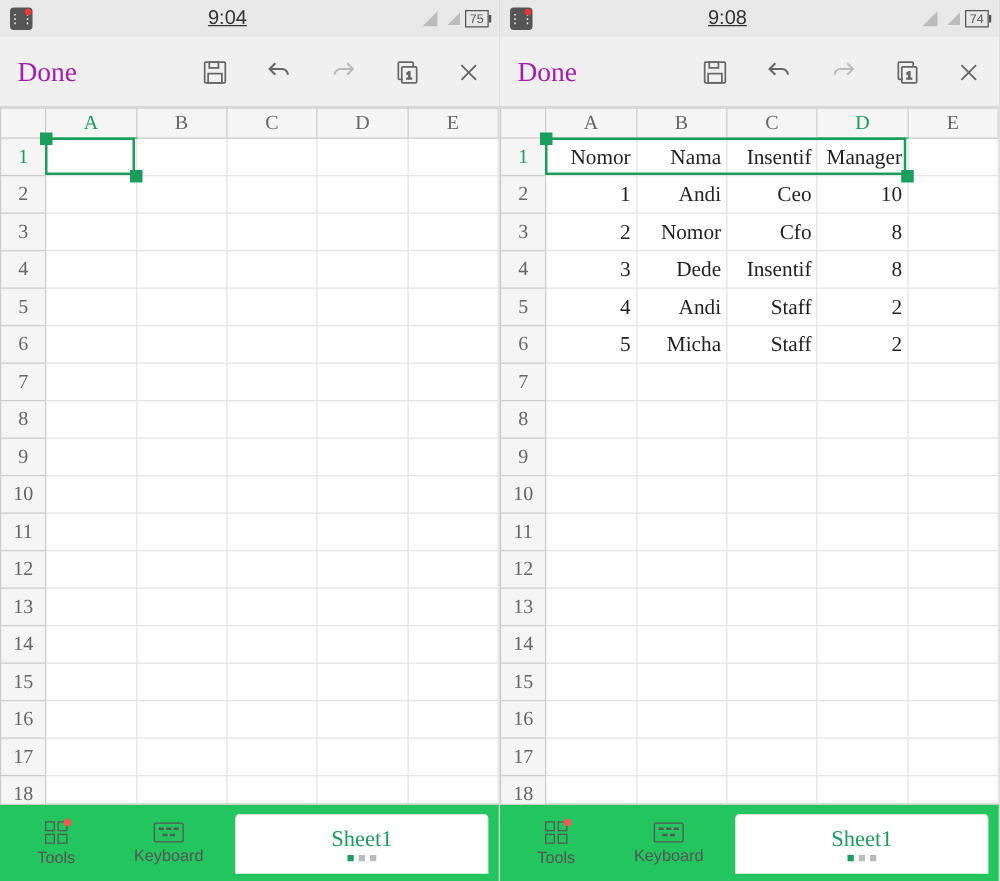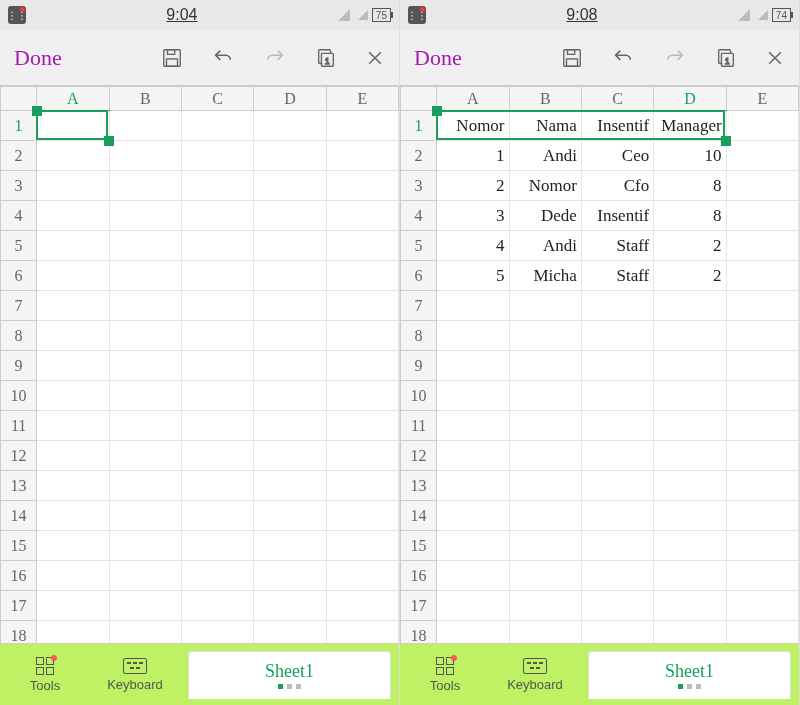--- a/index.html
+++ b/index.html
@@ -93,21 +93,21 @@
   }
   .sel-handle {
     position:absolute;
     width:10px;height:10px;
     background:#1a9e5c;
     pointer-events:none;
   }
   
   .bottombar {
     height: 62px;
-    background:#bef264;
+    background:#22c55e;
     border-top:1px solid #ccc;
     display:flex;
     align-items:center;
   }
   .bb-btn {
     width:90px;
     display:flex;
     flex-direction:column;
     align-items:center;
     justify-content:center;

